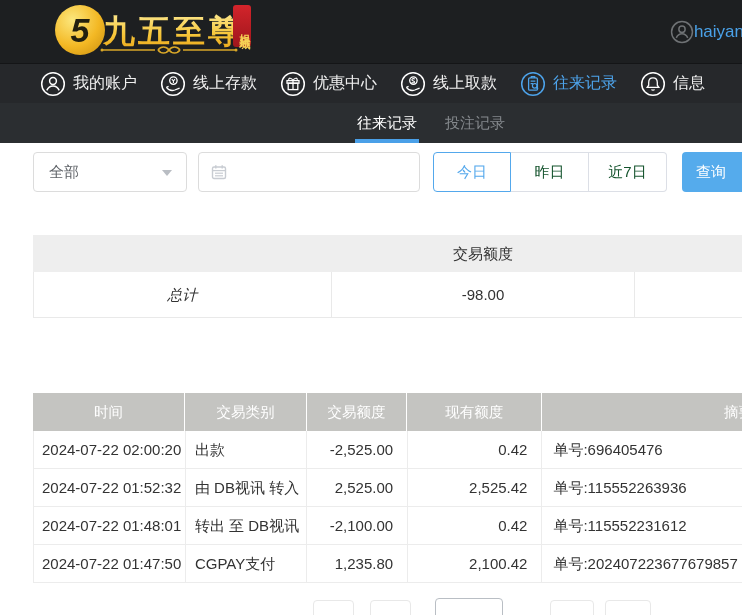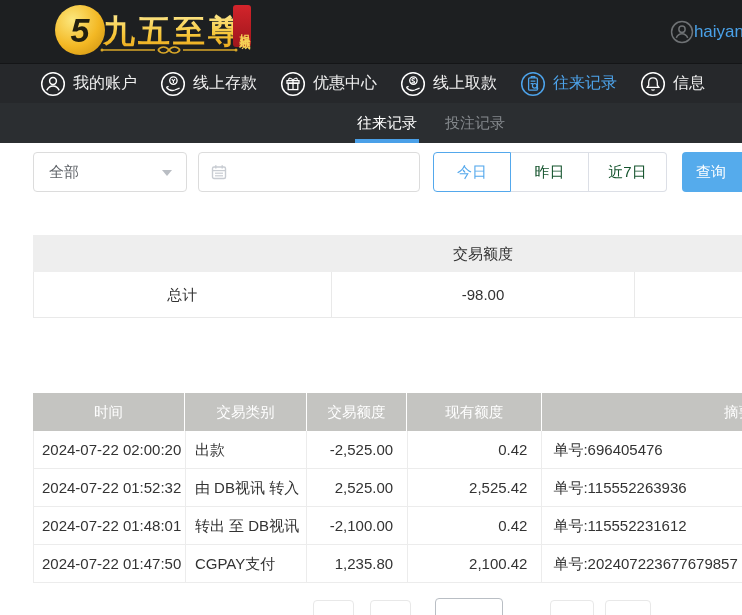--- a/index.html
+++ b/index.html
@@ -52,21 +52,21 @@
   .search-btn { position:absolute; left:682px; top:0; width:70px; height:40px; background:#55abec; color:#fff;
     font-size:15px; border:none; border-radius:4px; display:flex; align-items:center; justify-content:center;
     padding-right:12px; cursor:pointer; }
 
   
   .summary-table { position:absolute; left:33px; top:235px; width:902px; }
   .summary-head { display:flex; height:37px; background:#eeeeee; }
   .summary-head .cell { line-height:37px; font-size:15px; color:#333; text-align:center; }
   .summary-body { display:flex; height:46px; border-left:1px solid #e9e9e9; border-bottom:1px solid #e9e9e9; background:#fff; }
   .summary-body .cell { line-height:45px; font-size:15px; color:#333; text-align:center; border-right:1px solid #e9e9e9; }
-  .sc1 { width:298px; } .sc2 { width:304px; } .sc3 { width:300px; }
+  .sc1 { width:298px;font-style:italic; } .sc2 { width:304px; } .sc3 { width:300px; }
 
   
   .records-table { position:absolute; left:33px; top:393px; width:902px; }
   .rec-head { display:flex; height:38px; background:#c4c4c1; }
   .rec-head .cell { line-height:38px; font-size:14.5px; color:#fff; text-align:center; border-right:1px solid #fff; }
   .rec-head .cell:last-child { border-right:none; }
   .rec-row { display:flex; height:38px; background:#fff; border-left:1px solid #ececec; border-bottom:1px solid #ececec; }
   .rec-row .cell { line-height:37px; font-size:15px; color:#333; border-right:1px solid #ececec; white-space:nowrap; overflow:hidden; }
   .rc1 { width:154px; padding-left:8px; }
   .rc2 { width:123px; padding-left:9px; }

